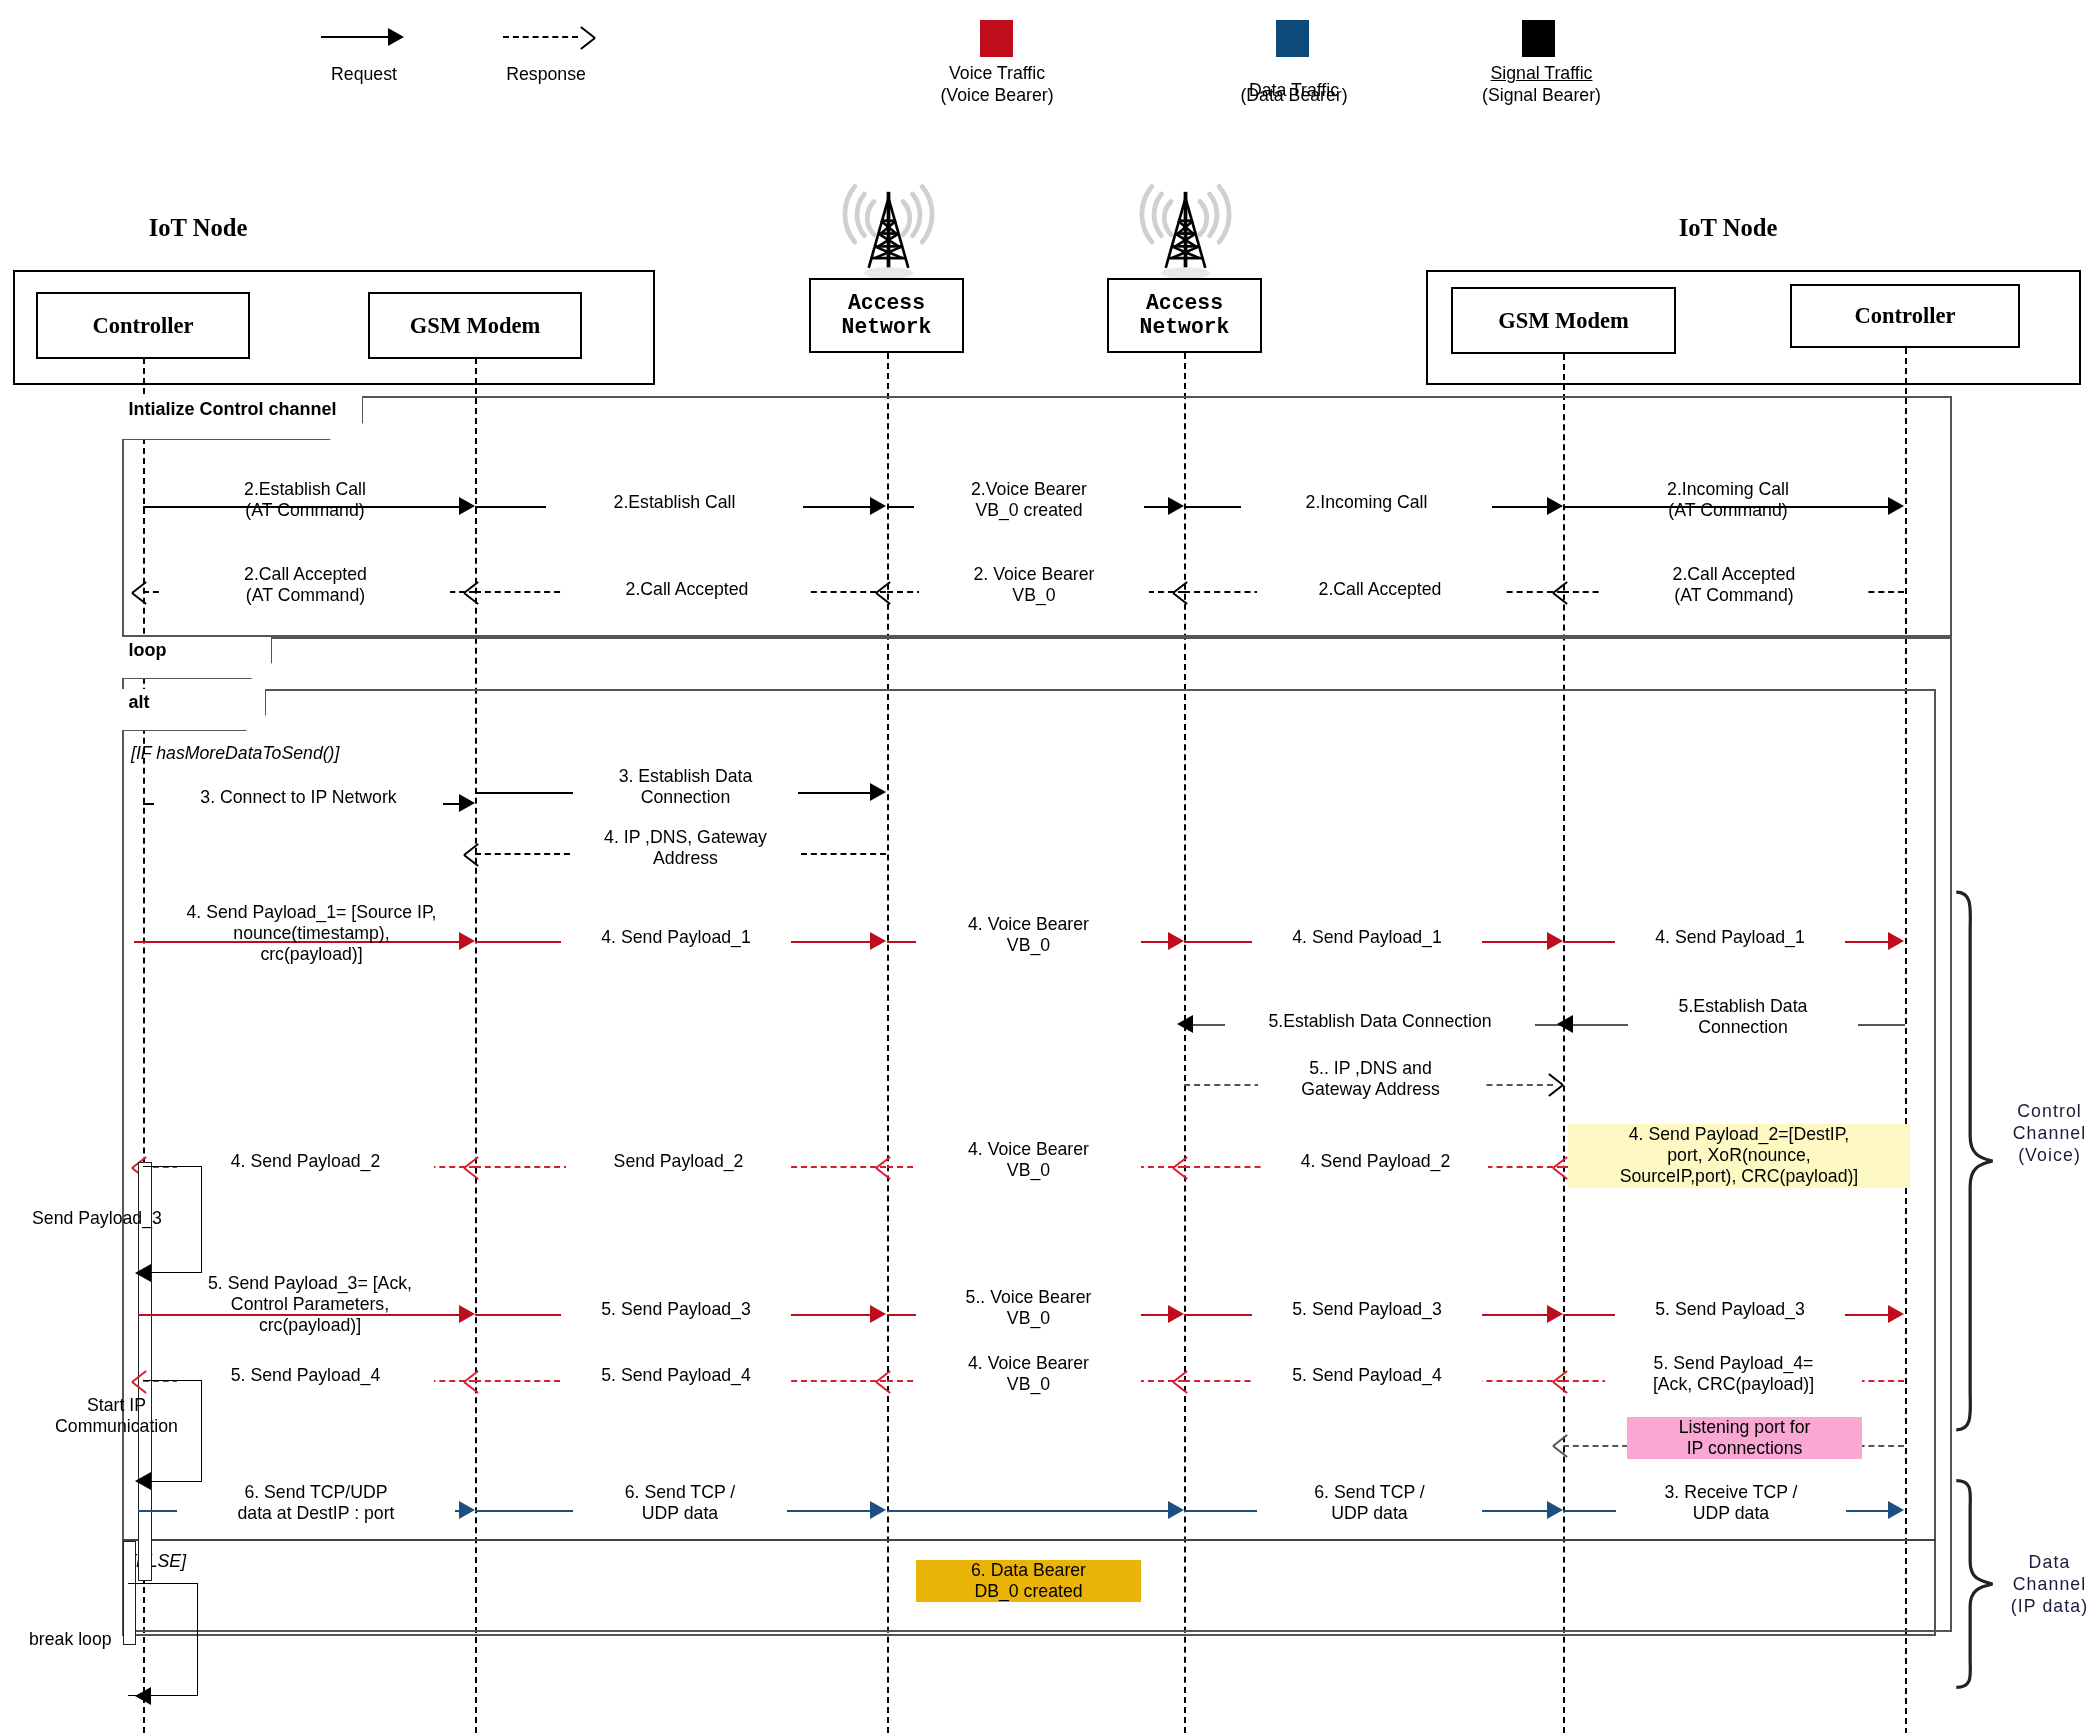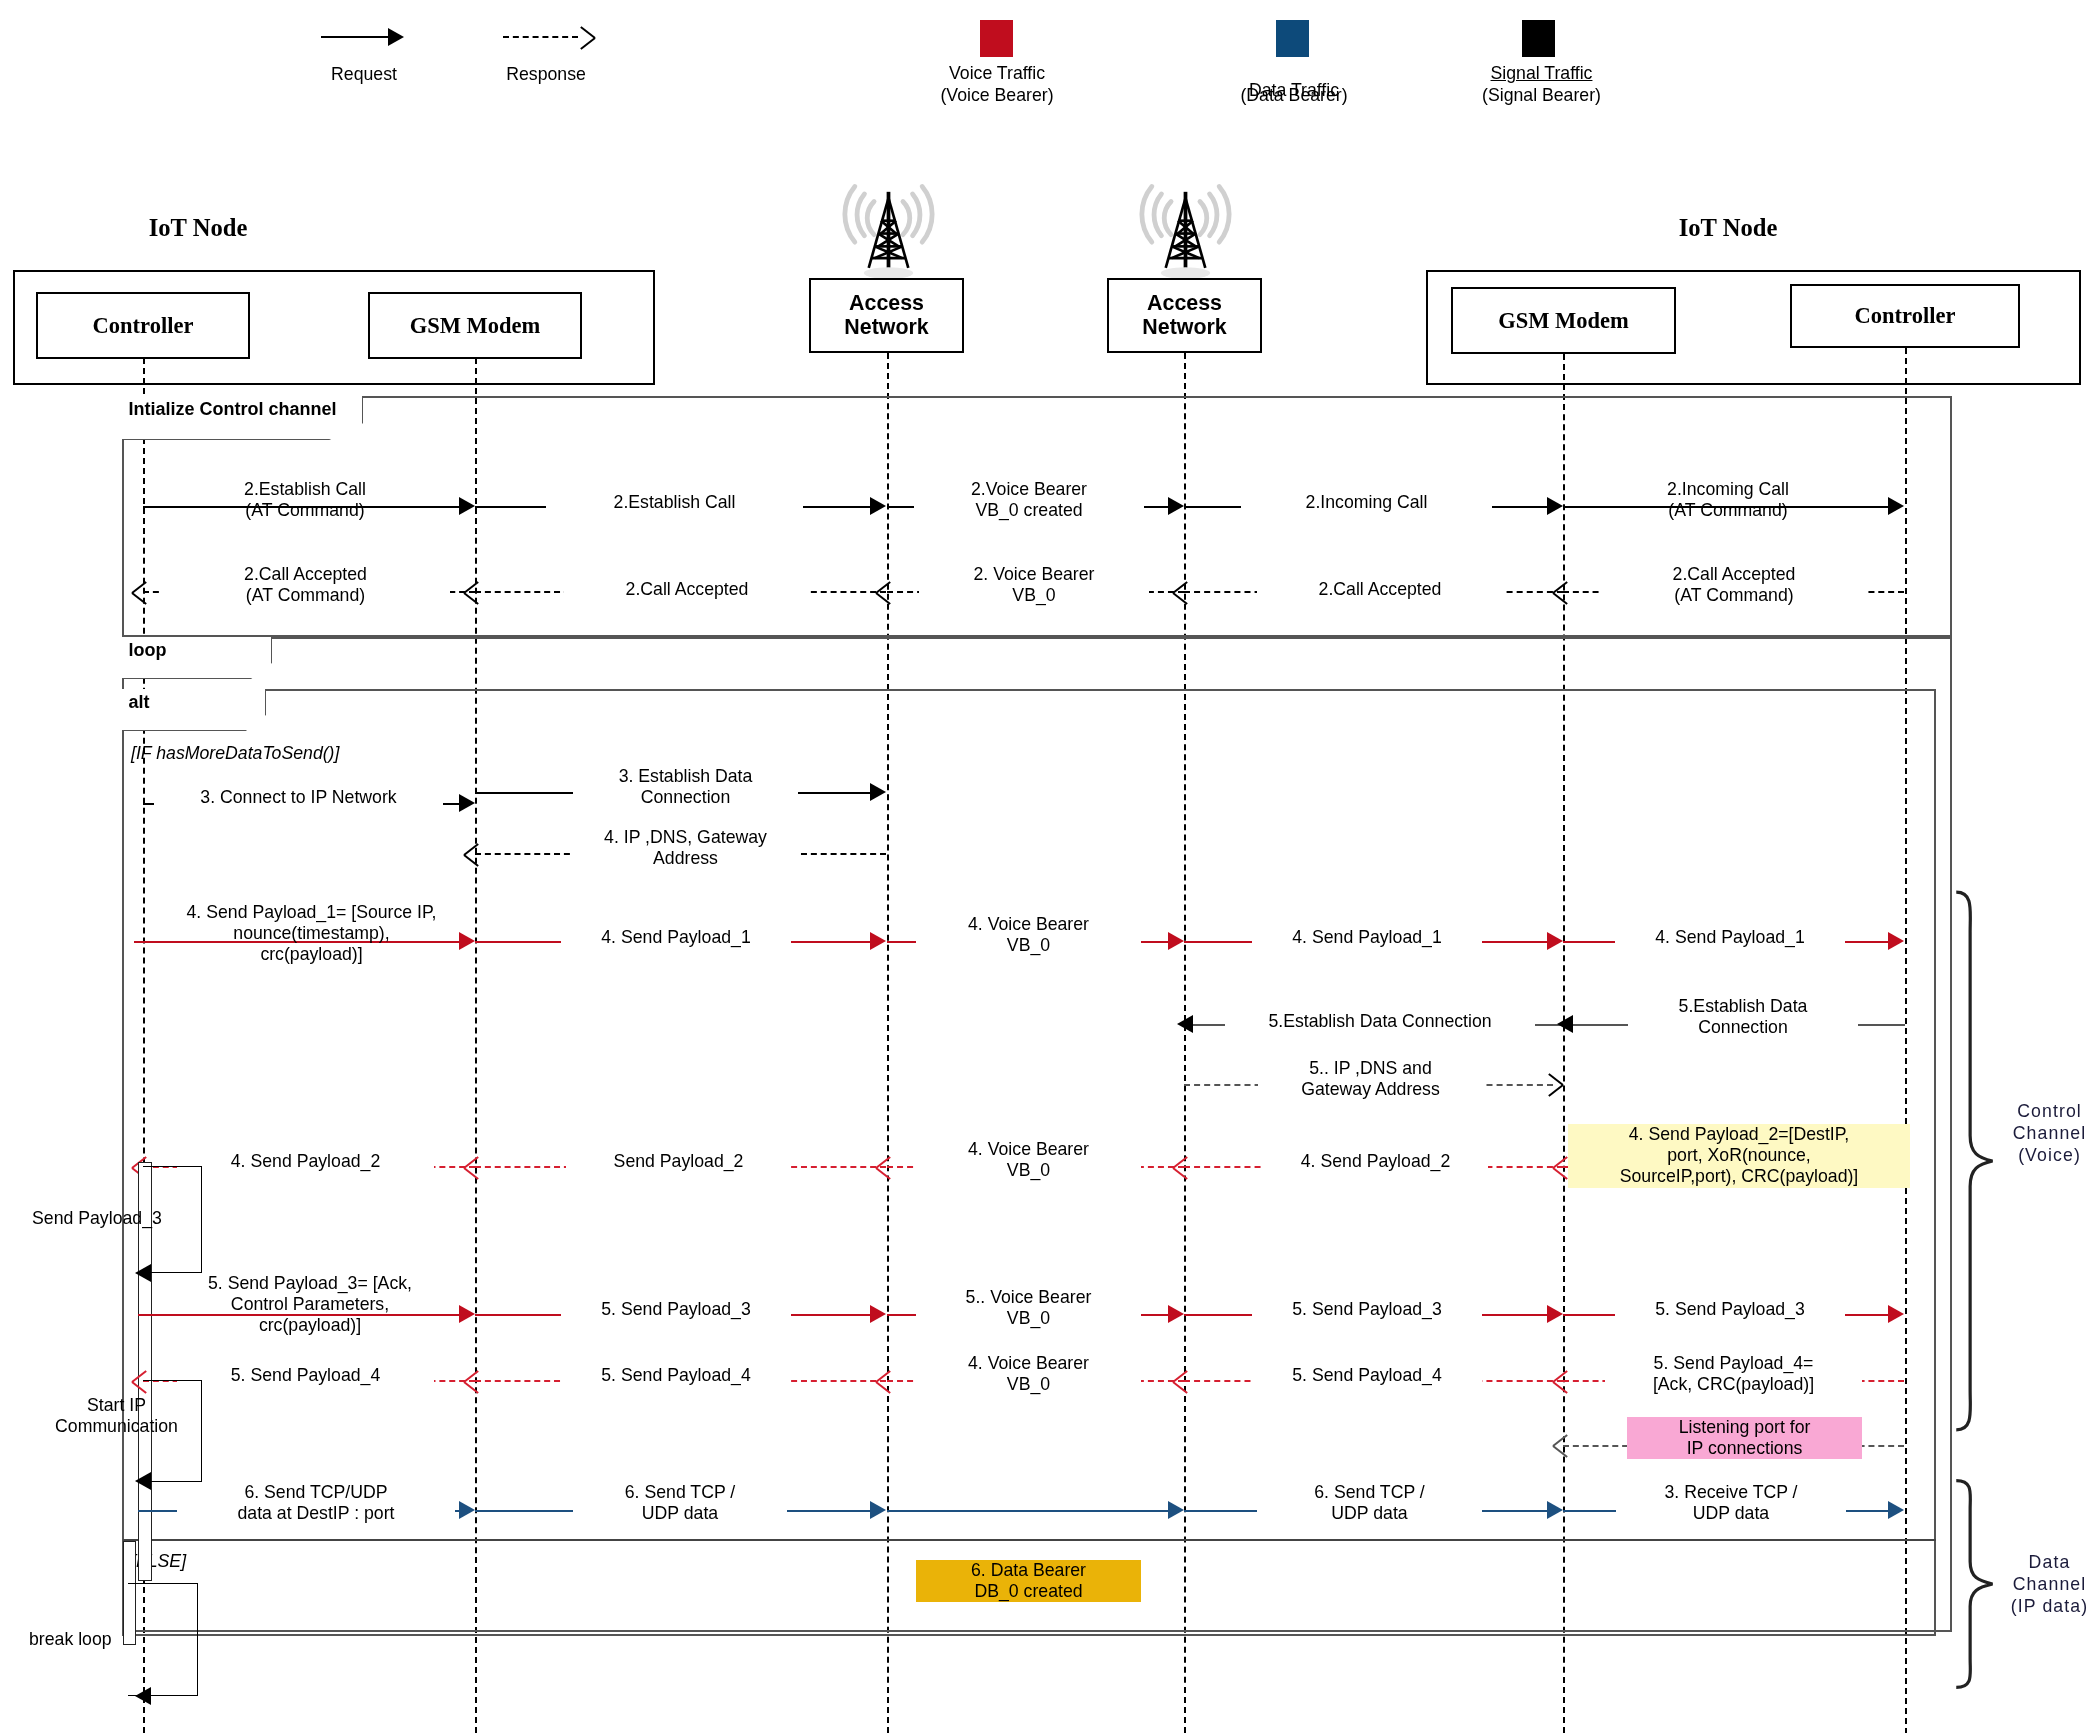--- a/index.html
+++ b/index.html
@@ -16,21 +16,21 @@
   .resp-line{position:absolute;height:0;border-top:2.1px dashed #000;}
 
   
   .node-title{font-family:"Liberation Serif",serif;font-weight:bold;font-size:24.6px;text-align:center;}
   .node-box{border:2.1px solid #000;background:#fff;box-sizing:border-box;}
   .part-box{border:2.1px solid #000;background:#fff;box-sizing:border-box;
             display:flex;align-items:center;justify-content:center;
             font-family:"Liberation Serif",serif;font-weight:bold;font-size:22.5px;}
   .an-box{border:2.7px solid #000;background:#fff;box-sizing:border-box;
           display:flex;flex-direction:column;align-items:center;justify-content:center;
-          font-family:Liberation Sans, sans-serif;font-weight:bold;font-size:21.4px;line-height:1.12;}
+          font-family:Liberation Mono, monospace;font-weight:bold;font-size:21.4px;line-height:1.12;}
 
   
   .lifeline{position:absolute;width:0;border-left:2.7px dashed #000;}
 
   
   .frag{position:absolute;border:2.1px solid #555;box-sizing:border-box;background:transparent;}
   .frag-tab{position:absolute;box-sizing:border-box;background:#fff;
             border-right:1.6px solid #555;border-bottom:1.6px solid #555;
             font-weight:bold;font-size:18px;padding:3.2px 0 0 6.4px;
             clip-path:polygon(0 0,100% 0,100% 62%,86% 100%,0 100%);}

